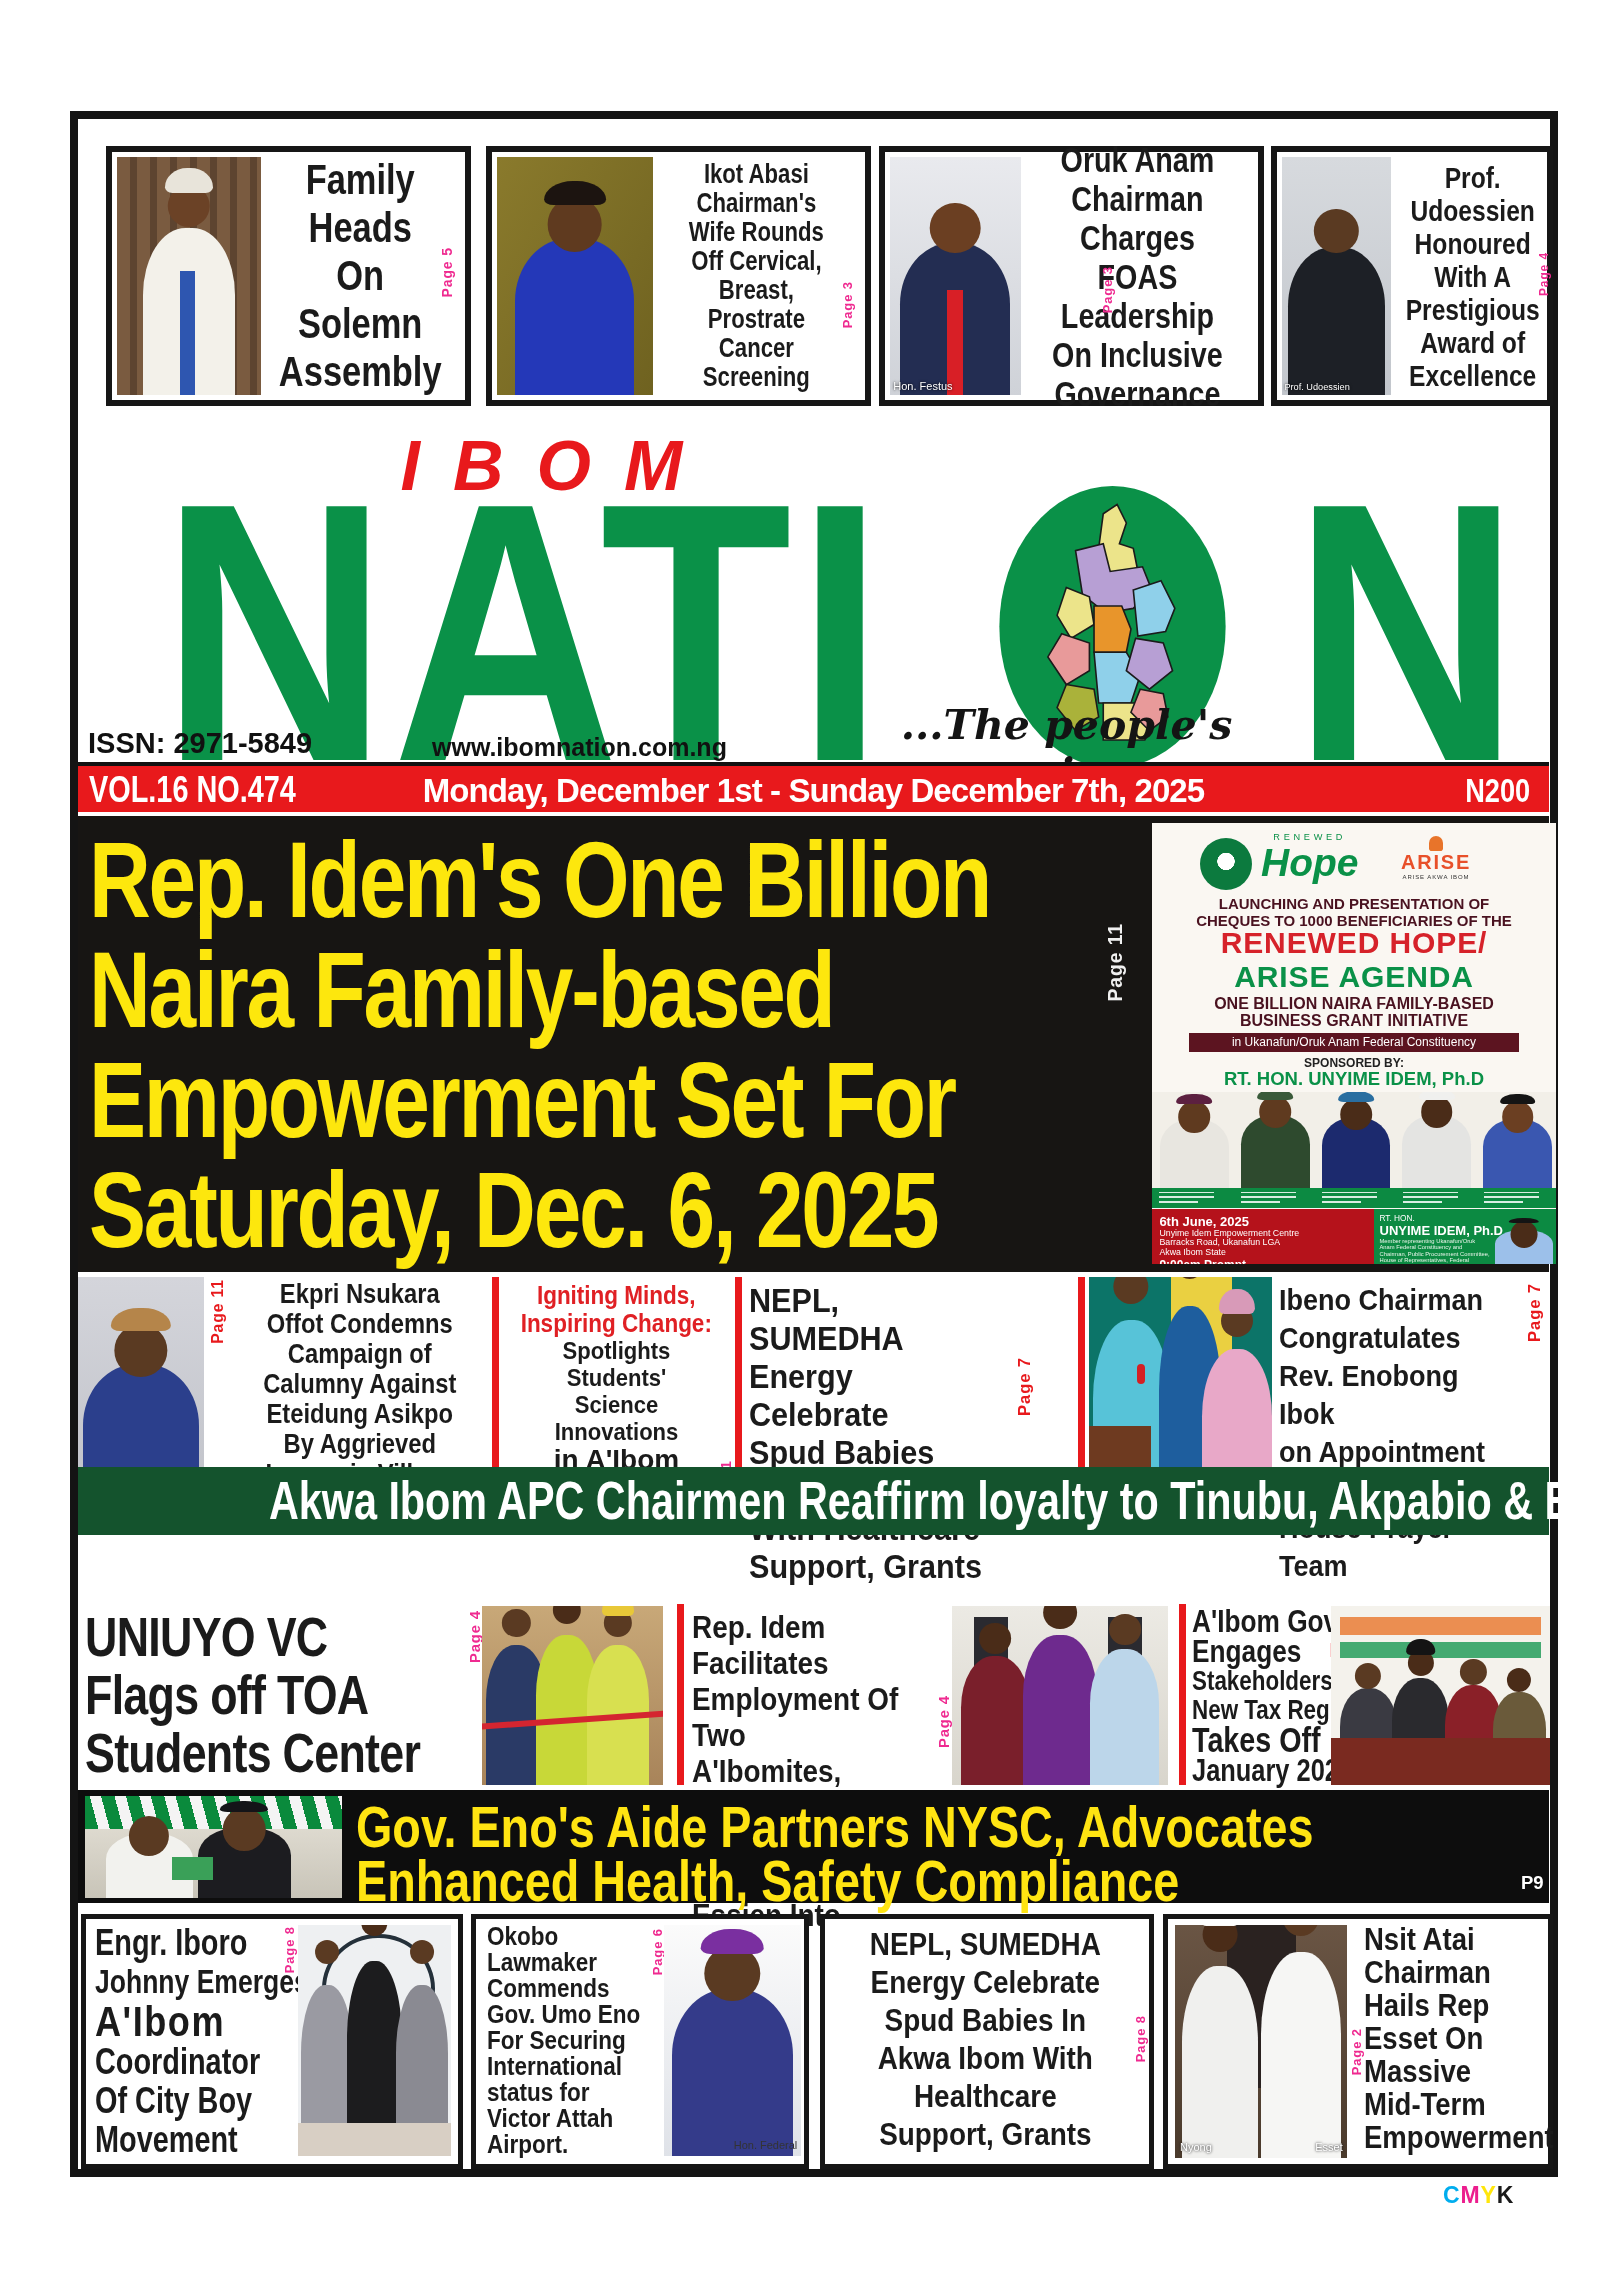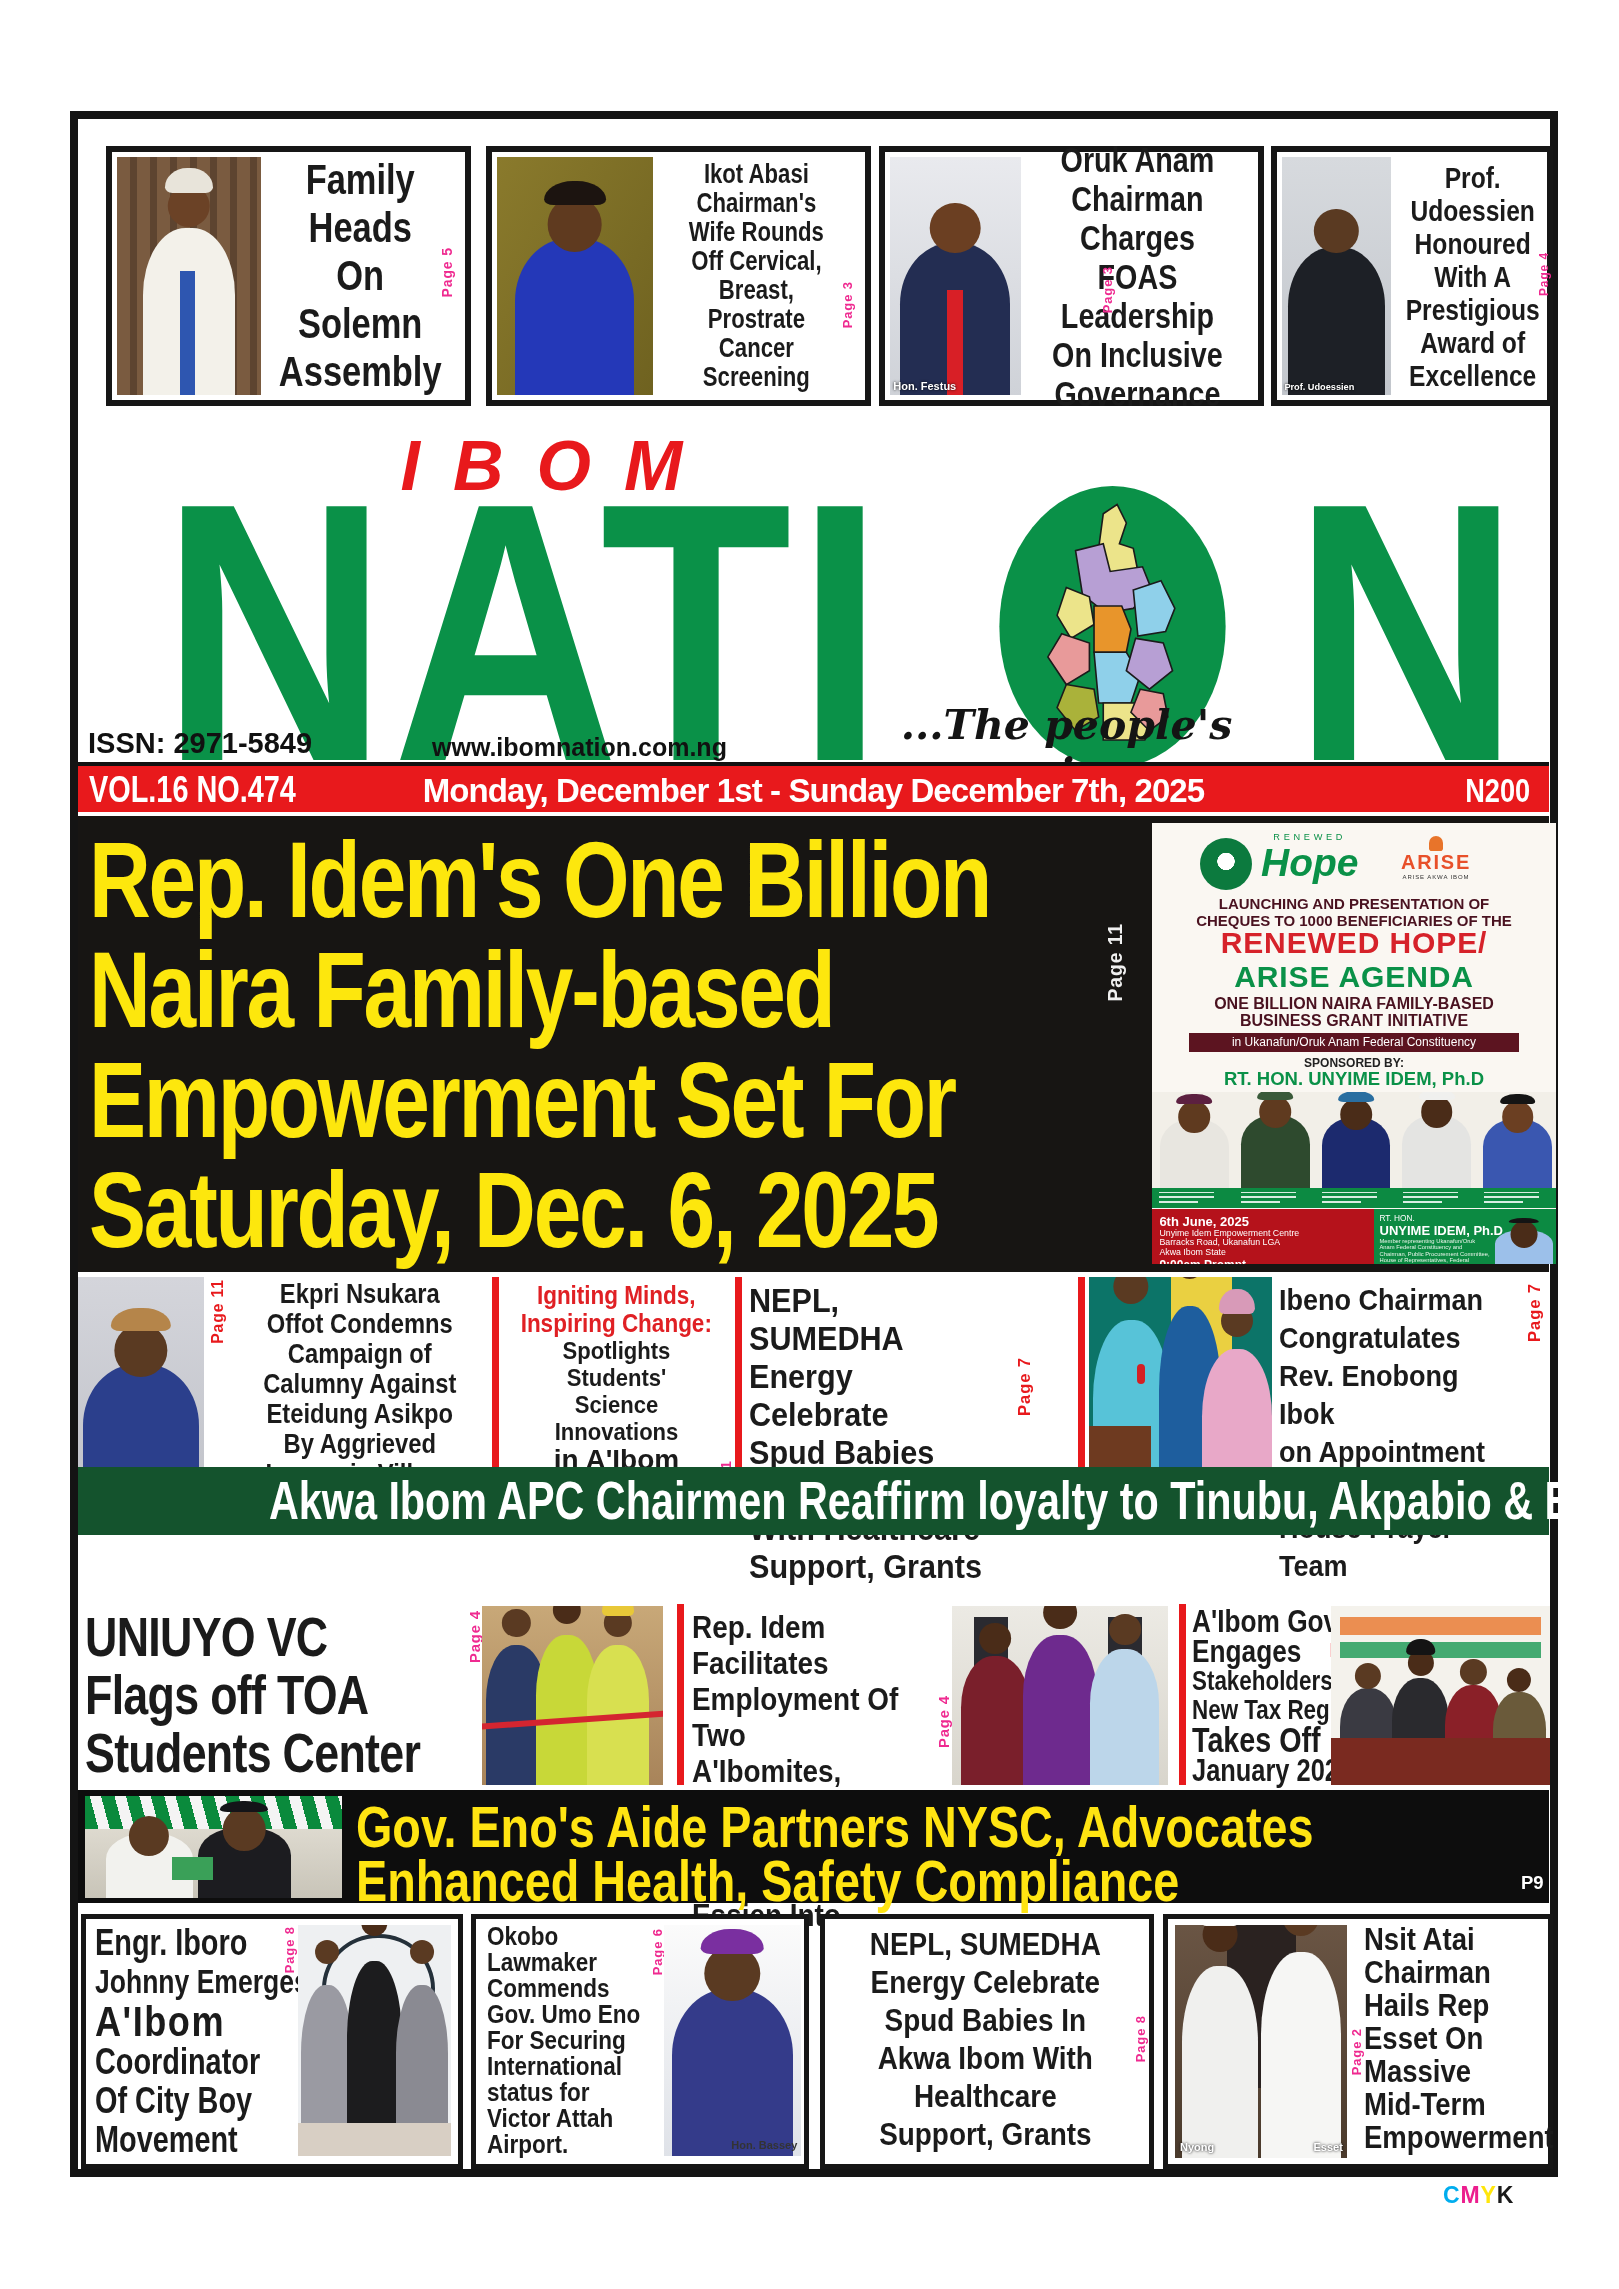--- a/index.html
+++ b/index.html
@@ -16,21 +16,21 @@
   .rule{position:absolute;width:6.5px;background:#e8191c}
   .ph{position:absolute;overflow:hidden;background:#d8d8d8}
   .ph.rel{position:relative}
   .pe{position:absolute;bottom:0;background:var(--sh,#555);
       border-radius:46% 46% 0 0/40% 40% 0 0}
   .pe::before{content:"";position:absolute;left:50%;top:-26%;transform:translateX(-50%);
       width:46%;aspect-ratio:1/1;border-radius:50%;background:var(--sk,#7a4a2a)}
   .pe::after{content:"";position:absolute;left:50%;top:-36%;transform:translateX(-50%);
       width:52%;height:15%;border-radius:60% 60% 20% 20%/100% 100% 30% 30%;
       background:var(--hat,transparent)}
-  .cap{position:absolute;color:#fff;font-size:11px;font-weight:bold;text-shadow:0 0 2.8px #000}
+  .cap{position:absolute;color:#fff;font-size:11px;font-weight:normal;text-shadow:0 0 2.8px #000}
   .tb{position:absolute;top:146px;height:260px;border:6.5px solid #161616;background:#fff;
       display:flex;box-sizing:border-box;padding:4.6px}
   .tb .ttx{flex:1;display:flex;align-items:center;justify-content:center;text-align:center;
       font-weight:bold;color:#1b1b1b;position:relative}
   .box{position:absolute;top:1914px;height:255px;border:5.5px solid #161616;background:#fff;
       box-sizing:border-box}
   .frame{position:absolute;left:70px;top:111px;width:1488px;height:2066px;
       border:8.3px solid #141414;box-sizing:border-box}
   .nl{font-size:369px;line-height:269px;font-weight:bold;color:#0a9148;
       display:inline-block;transform:scaleX(.85)}
@@ -344,21 +344,21 @@
     </div>
   </div>
 
   <div class="box" style="left:471px;width:338px">
     <div class="abs b" style="left:11px;top:3.7px;width:175px">
       <span class="cxl" style="font-size:25px;line-height:26px;--sx:.9">Okobo<br>Lawmaker<br>Commends<br>Gov. Umo Eno<br>For Securing<br>International<br>status for<br>Victor Attah<br>Airport.</span>
     </div>
     <span class="pgv" style="left:174px;top:9.2px;font-size:13px">Page 6</span>
     <div class="ph" style="left:188px;top:5.5px;width:137px;height:231px;background:linear-gradient(#fbfbfb,#dfe2e8)">
       <i class="pe" style="left:6%;width:88%;height:72%;--sh:#343b8a;--sk:#5a3a22;--hat:#7a2fa0"></i>
-      <b class="cap" style="right:3.7px;bottom:4.6px;color:#333;text-shadow:none">Hon. Bassey</b>
+      <b class="cap" style="right:3.7px;bottom:4.6px;color:#333;text-shadow:none">Hon. Federal</b>
     </div>
   </div>
 
   <div class="box" style="left:820px;width:334px">
     <div class="abs b" style="left:7.4px;top:7.4px;width:305px;text-align:center">
       <span class="cx" style="font-size:31px;line-height:38px;--sx:.9">NEPL, SUMEDHA<br>Energy Celebrate<br>Spud Babies In<br>Akwa Ibom With<br>Healthcare<br>Support, Grants</span>
     </div>
     <span class="pgv" style="left:308px;top:96px;font-size:13px">Page 8</span>
   </div>
 

